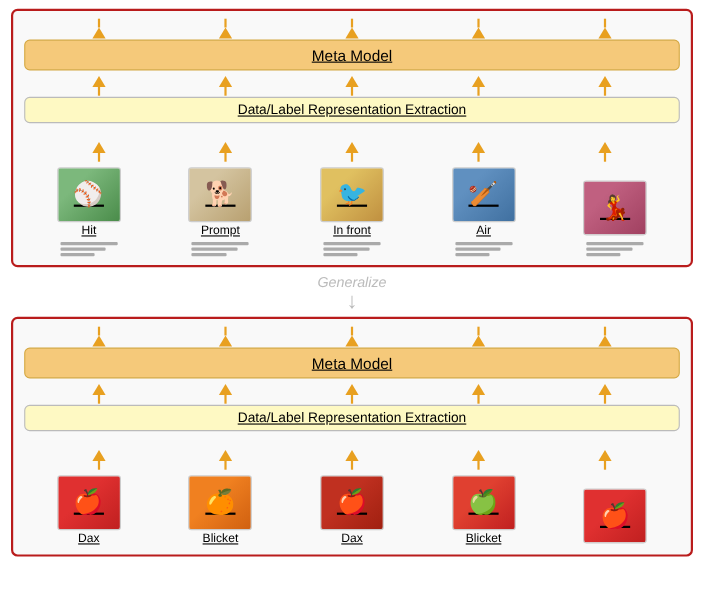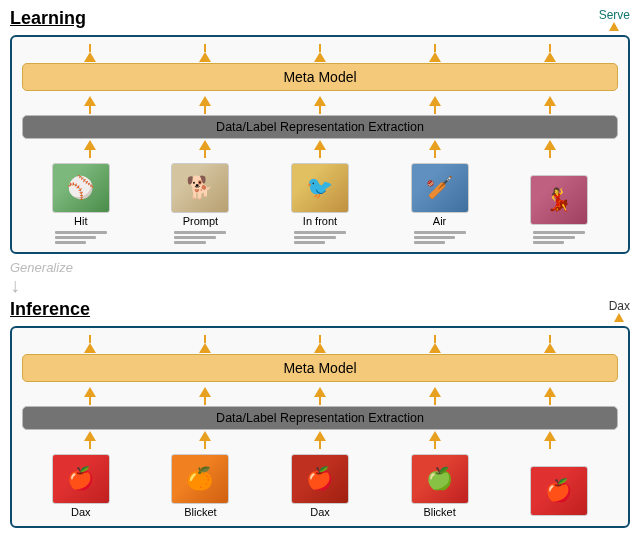--- a/index.html
+++ b/index.html
@@ -16,44 +16,45 @@
       margin: 8px auto 0;
       position: relative;
     }
     .section-title {
       font-size: 18px;
       font-weight: bold;
       text-decoration: underline;
       margin-bottom: 6px;
     }
     .section-box {
-      border: 2px solid #0c4a6e;
+      border: 2px solid #b91c1c;
       border-radius: 6px;
       background: #f9f9f9;
       padding: 6px 10px;
       position: relative;
+      text-decoration: underline;
     }
     .meta-model-bar {
       background: #f5c97a;
       border: 1.5px solid #d4a843;
       border-radius: 5px;
       text-align: center;
       padding: 5px 0;
       font-size: 14px;
       margin-bottom: 4px;
       font-weight: 500;
     }
     .repr-bar {
-      background: #737373;
+      background: #fef9c3;
       border: 1.5px solid #bbb;
       border-radius: 5px;
       text-align: center;
       padding: 4px 0;
       font-size: 12.5px;
-      margin-bottom: 0;
+      margin-bottom: 16px;
     }
     .images-row {
       display: flex;
       align-items: flex-end;
       justify-content: space-around;
       padding: 4px 0 2px;
       gap: 2px;
     }
     .image-item {
       display: flex;
@@ -135,21 +136,21 @@
       flex-direction: column;
       align-items: center;
     }
     .arrow-up-right {
       width: 0; height: 0;
       border-left: 5px solid transparent;
       border-right: 5px solid transparent;
       border-bottom: 9px solid #e8a020;
     }
     .generalize-section {
-      text-align: left;
+      text-align: center;
       padding: 6px 0 4px;
       position: relative;
     }
     .generalize-text {
       font-size: 13px;
       color: #bbb;
       font-style: italic;
     }
     .generalize-arrow {
       font-size: 20px;
@@ -167,21 +168,20 @@
     .img-apple2 { background: linear-gradient(135deg, #c03020 40%, #a02010 100%); }
     .img-apple3 { background: linear-gradient(135deg, #e04030 40%, #c02020 100%); }
     .top-section-relative { position: relative; }
   </style>
 </head>
 <body>
 
 <div class="diagram-container">
 
   <div class="top-section-relative">
-    <div class="section-title">Learning</div>
     <div class="serve-label">
       <span>Serve</span>
       <div class="arrow-up-right"></div>
     </div>
 
     <div class="section-box">
 
       <div class="arrows-row">
         <div style="display:flex;flex-direction:column;align-items:center">
             <div class="connector-line"></div>
@@ -315,21 +315,20 @@
 
     </div>
   </div>
 
   <div class="generalize-section">
     <div class="generalize-text">Generalize</div>
     <div class="generalize-arrow">↓</div>
   </div>
 
   <div class="top-section-relative">
-    <div class="section-title">Inference</div>
     <div class="dax-label">
       <span>Dax</span>
       <div class="arrow-up-right"></div>
     </div>
 
     <div class="section-box">
 
       <div class="arrows-row">
         <div style="display:flex;flex-direction:column;align-items:center">
             <div class="connector-line"></div>

